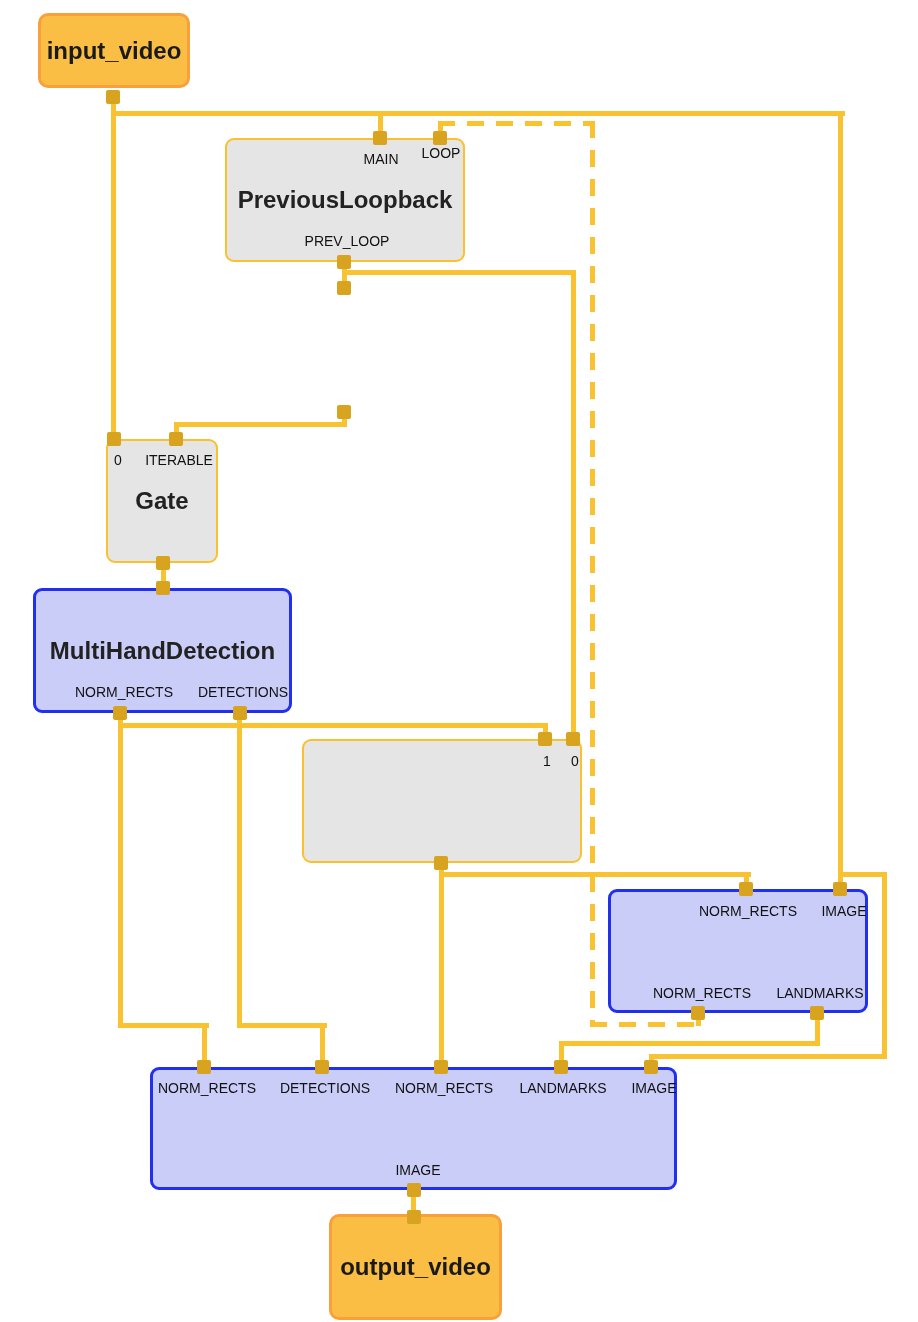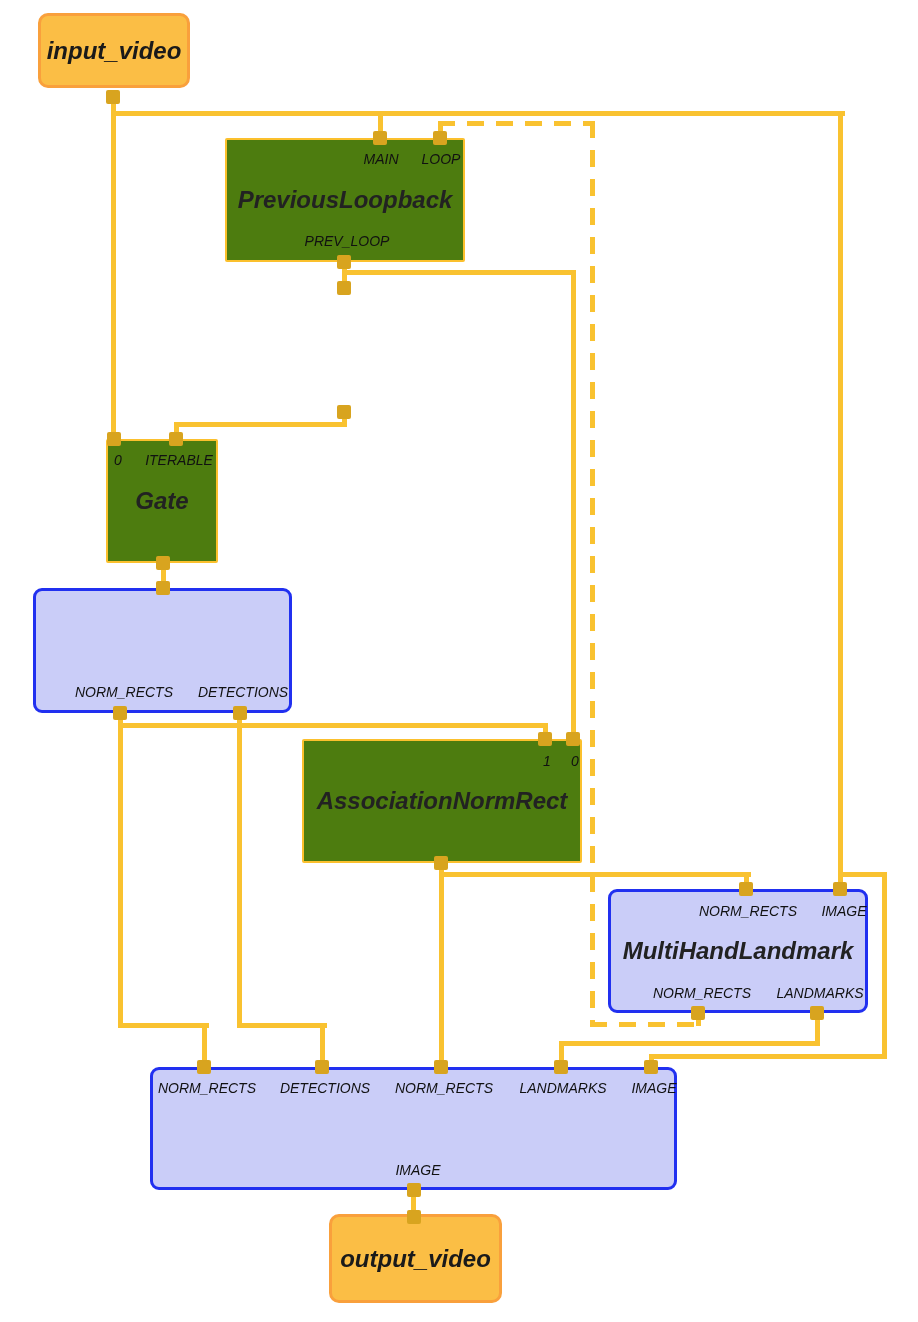--- a/index.html
+++ b/index.html
@@ -15,40 +15,40 @@
   .seg{position:absolute;z-index:1;}
   .h{background:var(--edge);height:5px;}
   .v{background:var(--edge);width:5px;}
   .dh{height:5px;background:repeating-linear-gradient(90deg,var(--edge) 0 17px,transparent 17px 29px);}
   .dv{width:5px;background:repeating-linear-gradient(180deg,var(--edge) 0 17px,transparent 17px 29px);}
 
   
   .port{position:absolute;width:14px;height:14px;background:var(--port);border-radius:2px;z-index:4;}
 
   
-  .node{position:absolute;box-sizing:border-box;z-index:2;font-style:italic;}
-  .calc{background:#4d7c0f;border:2px solid var(--calculator-border);border-radius:2px;}
+  .node{position:absolute;box-sizing:border-box;z-index:2;}
+  .calc{background:#e5e5e5;border:2px solid var(--calculator-border);border-radius:9px;}
   .subgraph{background:var(--subgraph-fill);border:3px solid var(--subgraph-border);border-radius:9px;}
   .stream{background:var(--stream-fill);border:3px solid var(--stream-border);border-radius:10px;
           display:flex;align-items:center;justify-content:center;}
   .title{position:absolute;left:0;right:0;top:50%;transform:translateY(-50%);
          text-align:center;font-size:24px;font-weight:bold;color:var(--text);white-space:nowrap;}
   .stream-label{font-size:24px;font-weight:bold;color:#1a1a1a;}
   .plabel{position:absolute;transform:translateX(-50%);font-size:14px;color:#111;
           white-space:nowrap;line-height:18px;}
 
   #n-input {left:38px;top:13px;width:152px;height:75px;}
   #n-pl    {left:225px;top:138px;width:240px;height:124px;}
   #n-nr    {left:129px;top:288px;width:431px;height:124px;}
   #n-gate  {left:106px;top:439px;width:112px;height:124px;}
   #n-det   {left:33px;top:588px;width:259px;height:125px;}
   #n-assoc {left:302px;top:739px;width:280px;height:124px;}
   #n-lm    {left:608px;top:889px;width:260px;height:124px;}
   #n-rend  {left:150px;top:1067px;width:527px;height:123px;}
-  #n-output{left:329px;top:1214px;width:173px;height:89px;}
+  #n-output{left:329px;top:1214px;width:173px;height:106px;}
 </style>
 </head>
 <body>
 
 <div id="stage">
 
   <div class="seg v" style="left:111px;top:95px;height:346px;"></div>
   <div class="seg h" style="left:111px;top:111px;width:734px;"></div>
   <div class="seg v" style="left:378px;top:111px;height:27px;"></div>
   <div class="seg v" style="left:838px;top:111px;height:780px;"></div>
@@ -84,47 +84,46 @@
   <div class="seg dv" style="left:590px;top:121px;height:906px;"></div>
   <div class="seg dh" style="left:590px;top:1022px;width:111px;"></div>
   <div class="seg v" style="left:438px;top:124px;height:12px;"></div>
 
   <div class="node stream" id="n-input">
     <div class="stream-label">input_video</div>
   </div>
 
   <div class="node calc" id="n-pl">
     <span class="plabel" style="left:154px;top:10px">MAIN</span>
-    <span class="plabel" style="left:214px;top:10px">LOOP</span>
+    <span class="plabel" style="left:214px;top:4px">LOOP</span>
     <span class="plabel" style="left:120px;top:92px">PREV_LOOP</span>
     <div class="title">PreviousLoopback</div>
   </div>
 
 
   <div class="node calc" id="n-gate">
     <span class="plabel" style="left:10px;top:10px">0</span>
     <span class="plabel" style="left:71px;top:10px">ITERABLE</span>
     <div class="title">Gate</div>
   </div>
 
   <div class="node subgraph" id="n-det">
+    <div class="title">MultiHandDetection</div>
     <span class="plabel" style="left:88px;top:92px">NORM_RECTS</span>
     <span class="plabel" style="left:207px;top:92px">DETECTIONS</span>
   </div>
 
   <div class="node calc" id="n-assoc">
     <span class="plabel" style="left:243px;top:11px">1</span>
     <span class="plabel" style="left:271px;top:11px">0</span>
-    <div class="title">AssociationNormRect</div>
   </div>
 
   <div class="node subgraph" id="n-lm">
     <span class="plabel" style="left:137px;top:10px">NORM_RECTS</span>
     <span class="plabel" style="left:233px;top:10px">IMAGE</span>
-    <div class="title">MultiHandLandmark</div>
     <span class="plabel" style="left:91px;top:92px">NORM_RECTS</span>
     <span class="plabel" style="left:209px;top:92px">LANDMARKS</span>
   </div>
 
   <div class="node subgraph" id="n-rend">
     <span class="plabel" style="left:54px;top:9px">NORM_RECTS</span>
     <span class="plabel" style="left:172px;top:9px">DETECTIONS</span>
     <span class="plabel" style="left:291px;top:9px">NORM_RECTS</span>
     <span class="plabel" style="left:410px;top:9px">LANDMARKS</span>
     <span class="plabel" style="left:501px;top:9px">IMAGE</span>

